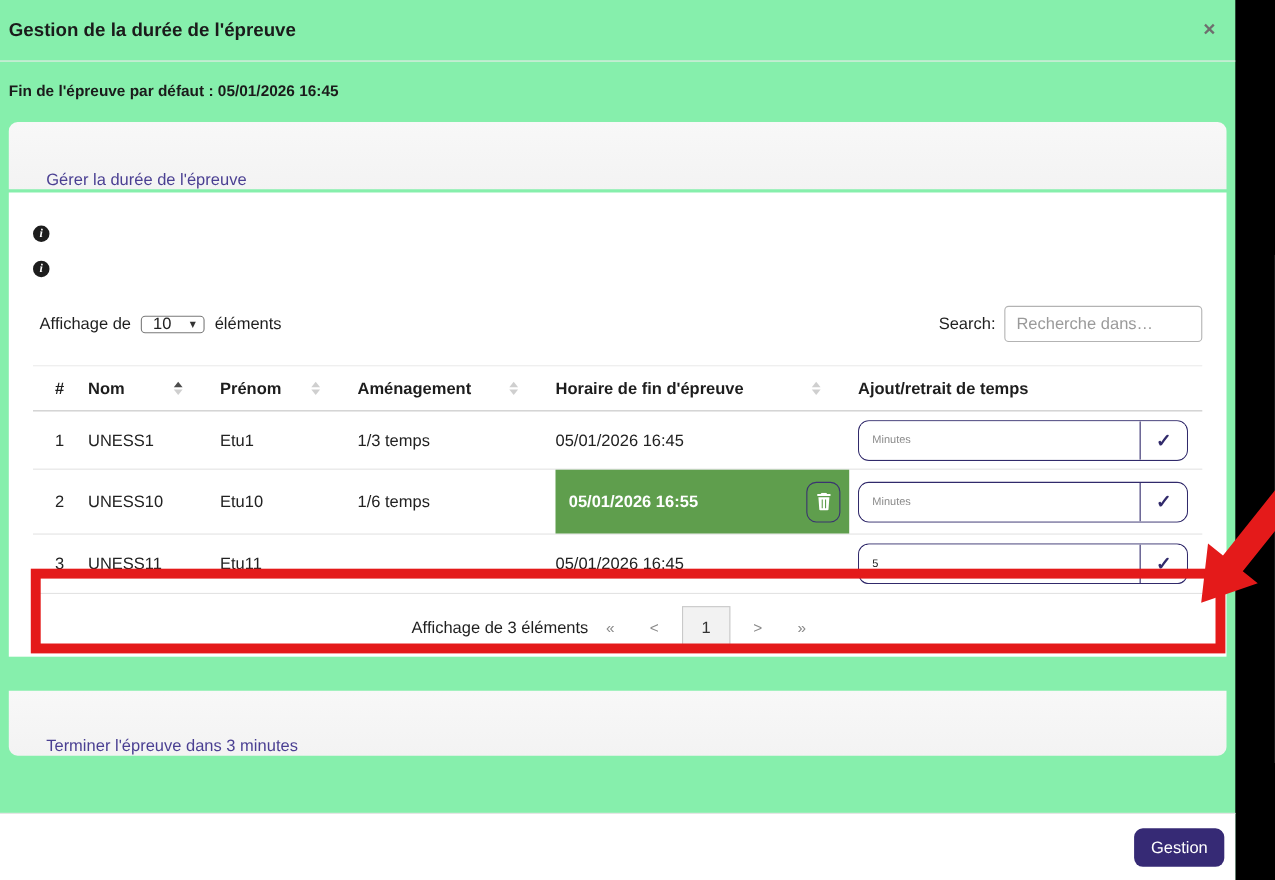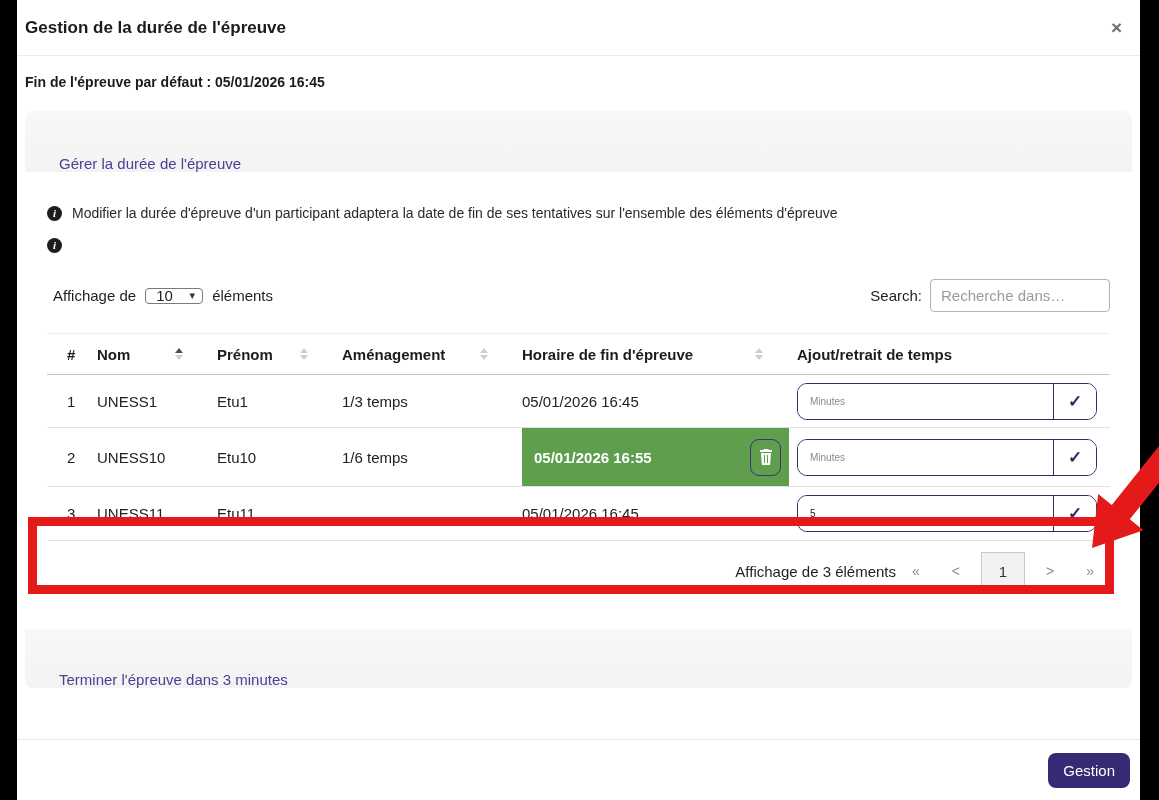--- a/index.html
+++ b/index.html
@@ -7,22 +7,21 @@
   body {
     background:#000;
     font-family:"Liberation Sans", sans-serif;
     position:relative;
     overflow:hidden;
     color:#1f1f1f;
   }
   .modal {
     position:absolute; left:0; top:0;
     width:1123px; height:800px;
-    background:#ffffff;
-    margin-left:17px;
+    background:#86efac;
   }
   
   .modal-header {
     height:56px;
     border-bottom:1px solid #ececec;
     display:flex; align-items:center; justify-content:space-between;
     padding:0 12px 0 8px;
   }
   .modal-title { font-size:17px; font-weight:700; color:#1b1b1b; }
   .close-btn {
@@ -124,21 +123,21 @@
     font-family:"Liberation Sans", sans-serif;
   }
   .minutes-input::placeholder { color:#8a8a8a; }
   .check-btn {
     width:43px; border:none; border-left:1.6px solid #312a6b;
     display:flex; align-items:center; justify-content:center;
     color:#312a6b; font-size:17px; font-weight:700;
     background:#fff; cursor:pointer;
   }
 
-  .pagination-row { display:flex; justify-content:flex-end; align-items:center; margin-top:9px; height:42px; font-size:15px; }
+  .pagination-row { display:flex; justify-content:center; align-items:center; margin-top:9px; height:42px; font-size:15px; }
   .pager { display:flex; align-items:center; }
   .page-arrow { background:none; border:none; color:#8a8a8a; font-size:14px; padding:0 16px; cursor:pointer; }
   .page-current {
     width:44px; height:38px;
     border:1px solid #c9c9c9; background:#f2f2f2;
     display:flex; align-items:center; justify-content:center;
     font-size:15px; color:#333; margin:0 5px; cursor:pointer;
   }
 
   
@@ -185,21 +184,20 @@
 
     <div class="acc-item acc-first">
       <span>Gérer la durée de l'épreuve</span>
     </div>
 
 
     <div class="acc-panel">
 
       <div class="info-note">
         <span class="info-icon">i</span>
-        <span>Modifier la durée d'épreuve d'un participant adaptera la date de fin de ses tentatives sur l'ensemble des éléments d'épreuve</span>
       </div>
       <div class="info-note">
         <span class="info-icon">i</span>
       </div>
 
       <div class="controls-row">
         <div class="length-wrap">
           <span>Affichage de</span>
           <div class="select-box">
             <span>10</span>

